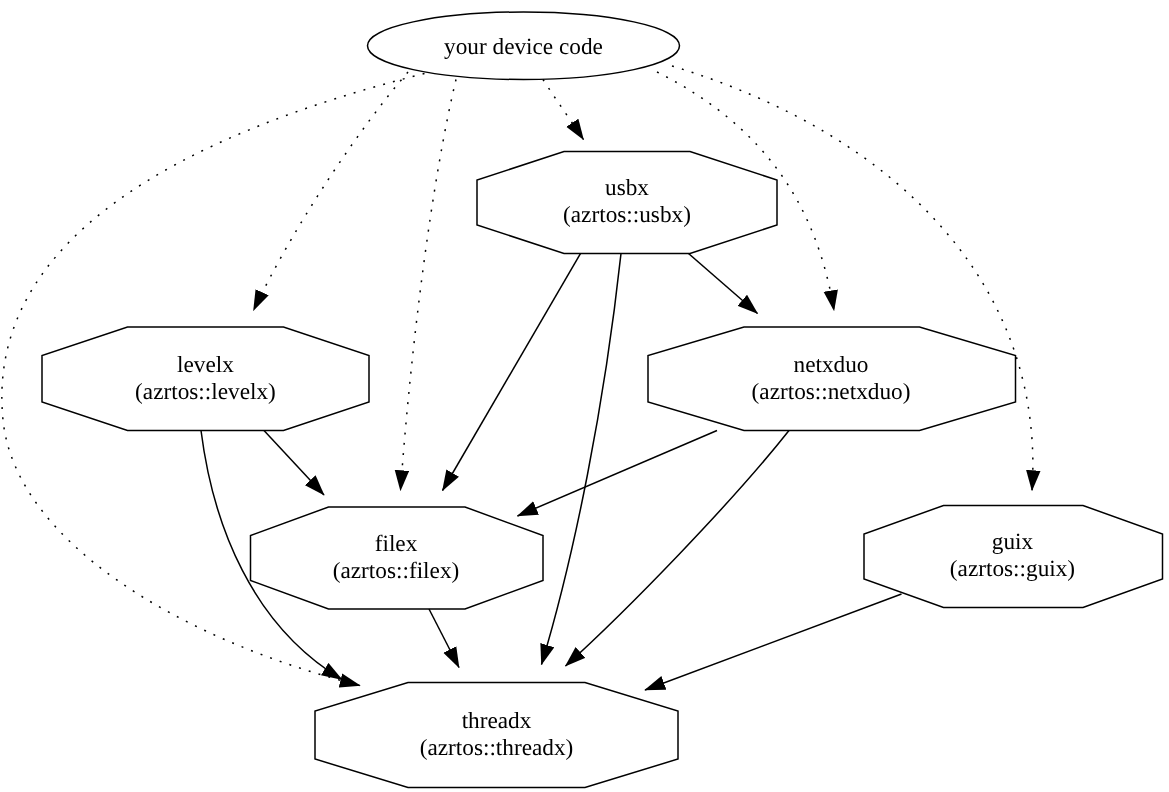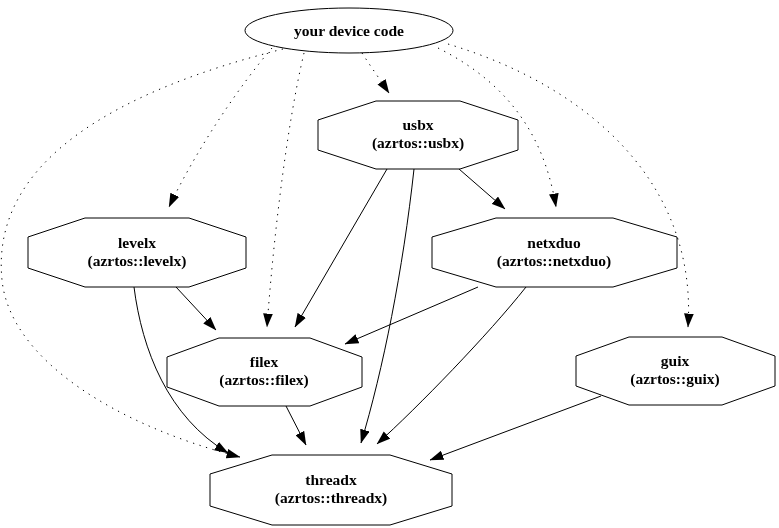--- a/index.html
+++ b/index.html
@@ -6,21 +6,20 @@
     margin: 0;
     padding: 0;
     background: #ffffff;
   }
   .canvas-wrap {
     width: 779px;
     height: 528px;
     background: #ffffff;
     position: relative;
     overflow: hidden;
-    font-weight: bold;
   }
   svg {
     display: block;
   }
   .node-shape {
     fill: none;
     stroke: #000000;
     stroke-width: 1;
   }
   .edge {

